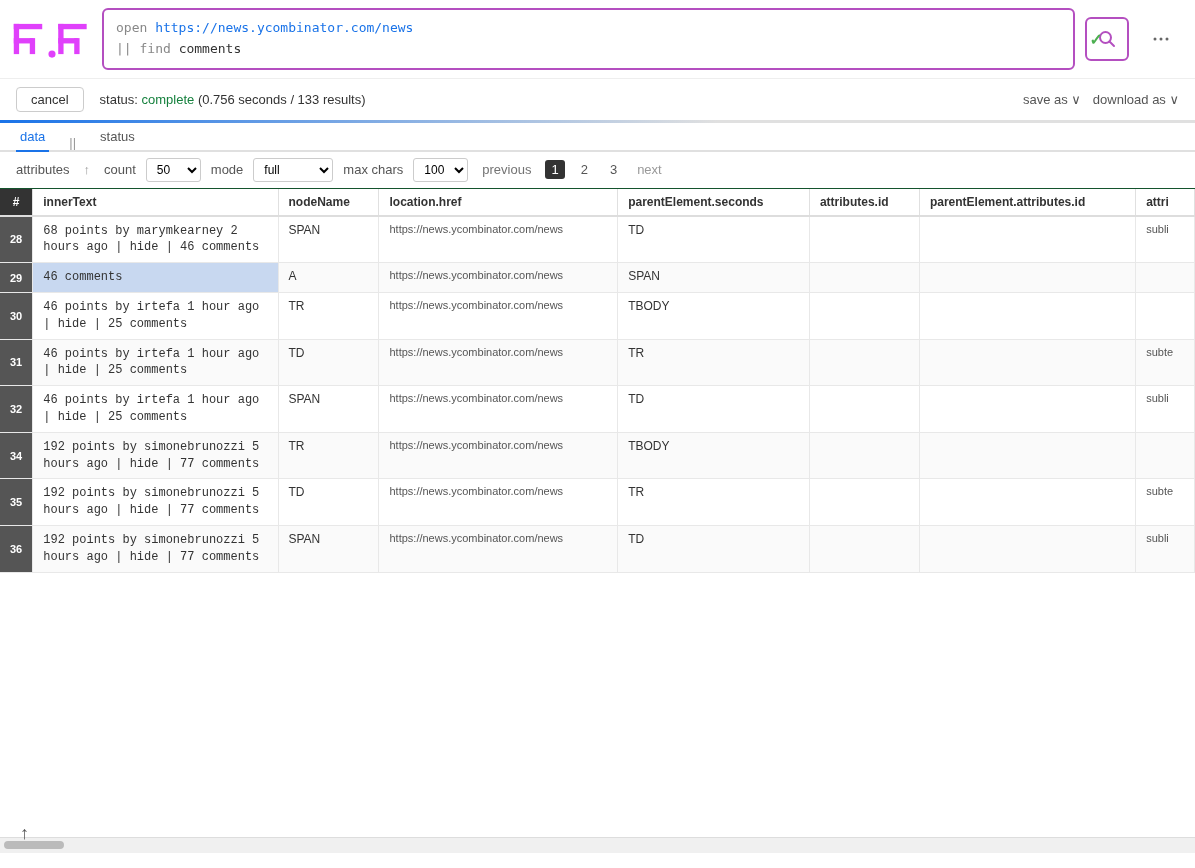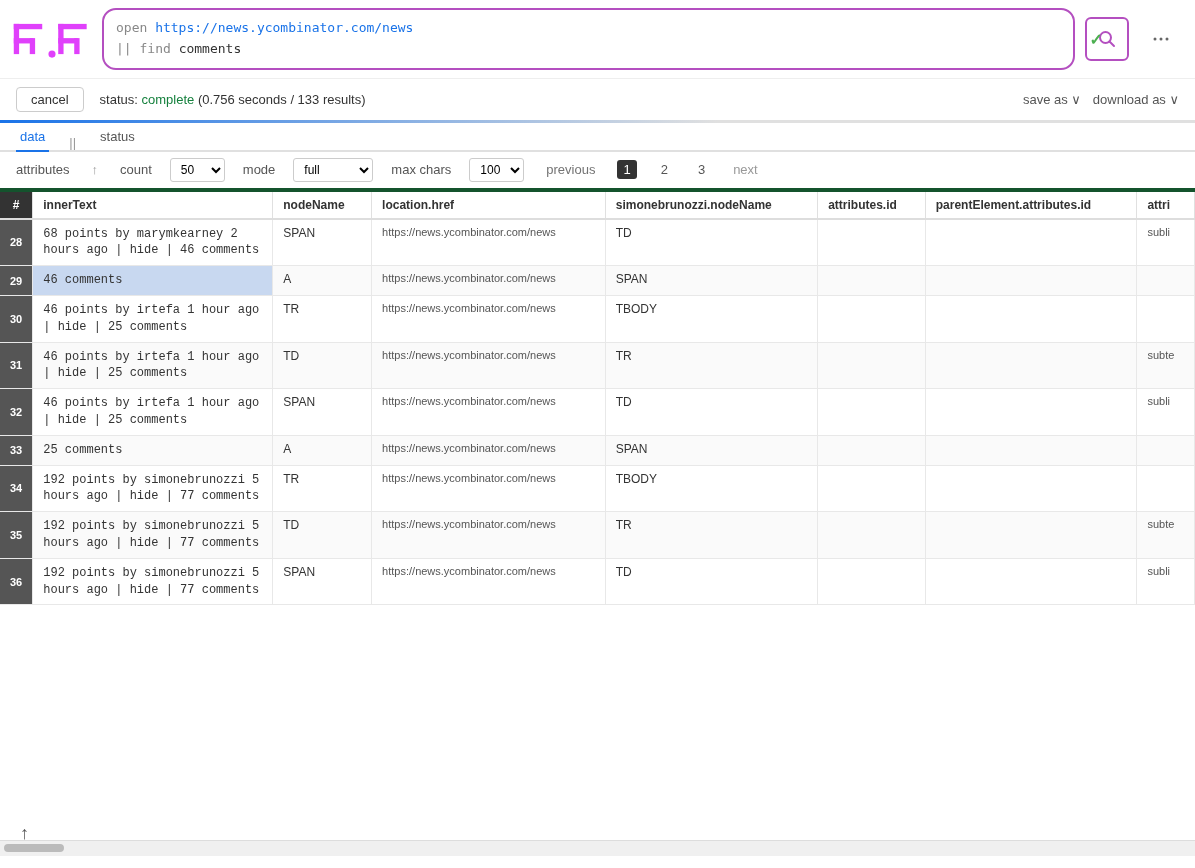--- a/index.html
+++ b/index.html
@@ -3,21 +3,21 @@
   <meta charset="utf-8">
   <style>
     * { box-sizing: border-box; margin: 0; padding: 0; }
     body { font-family: -apple-system, BlinkMacSystemFont, 'Segoe UI', sans-serif; font-size: 13px; background: #fff; color: #333; overflow: hidden; }
     
     
     .top-bar { display: flex; align-items: center; padding: 8px 12px; gap: 10px; border-bottom: 1px solid #eee; }
     .logo { width: 80px; height: 40px; flex-shrink: 0; }
     .logo svg { width: 80px; height: 40px; }
     
-    .query-box { flex: 1; border: 2px solid #b44fc0; border-radius: 14px; padding: 8px 12px; font-size: 13px; font-family: monospace; background: #fff; outline: none; color: #333; }
+    .query-box { flex: 1; border: 2px solid #b44fc0; border-radius: 6px; padding: 8px 12px; font-size: 13px; font-family: monospace; background: #fff; outline: none; color: #333; }
     .query-box-wrap { flex: 1; position: relative; }
     .query-check { position: absolute; right: -28px; top: 50%; transform: translateY(-50%); color: #4caf50; font-size: 16px; font-weight: bold; }
     
     .search-btn { width: 44px; height: 44px; border: 2px solid #b44fc0; border-radius: 6px; background: #fff; cursor: pointer; display: flex; align-items: center; justify-content: center; color: #b44fc0; font-size: 18px; flex-shrink: 0; }
     .menu-btn { width: 44px; height: 44px; border: none; background: #fff; cursor: pointer; display: flex; align-items: center; justify-content: center; color: #666; font-size: 18px; flex-shrink: 0; }
     
     
     .status-bar { display: flex; align-items: center; padding: 8px 16px; gap: 16px; }
     .cancel-btn { border: 1px solid #ccc; border-radius: 4px; padding: 4px 14px; background: #fff; cursor: pointer; color: #333; font-size: 13px; }
     .status-text { font-size: 13px; color: #333; }
@@ -25,21 +25,21 @@
     .save-download { margin-left: auto; display: flex; gap: 12px; font-size: 13px; color: #555; }
     .save-download span { cursor: pointer; }
     
     
     .tab-bar { padding: 0 16px; border-bottom: 2px solid #e0e0e0; display: flex; align-items: flex-end; gap: 16px; }
     .tab { padding: 6px 4px; font-size: 13px; color: #555; cursor: pointer; border-bottom: 2px solid transparent; margin-bottom: -2px; }
     .tab.active { color: #1a73e8; border-bottom-color: #1a73e8; }
     .tab-sep { color: #999; padding: 0 4px; }
     
     
-    .controls-bar { display: flex; align-items: center; padding: 6px 16px; gap: 18px; border-bottom: 4px solid #14532d; flex-wrap: wrap; }
+    .controls-bar { display: flex; align-items: center; padding: 6px 16px; gap: 10px; border-bottom: 1px solid #14532d; flex-wrap: wrap; }
     .ctrl-label { font-size: 13px; color: #555; }
     .ctrl-select { border: 1px solid #ccc; border-radius: 3px; padding: 3px 6px; font-size: 12px; background: #fff; cursor: pointer; }
     .ctrl-btn { background: none; border: none; font-size: 13px; color: #999; cursor: pointer; padding: 2px 4px; }
     .page-btn { background: none; border: none; font-size: 13px; color: #555; cursor: pointer; padding: 2px 6px; }
     .page-btn.current { background: #333; color: #fff; border-radius: 3px; padding: 2px 6px; }
     
     
     .table-wrap { overflow-x: auto; overflow-y: auto; height: calc(100vh - 220px); }
     table { border-collapse: collapse; width: 100%; min-width: 900px; }
     thead th { background: #fff; border-bottom: 2px solid #ddd; border-right: 1px solid #e0e0e0; padding: 6px 10px; text-align: left; font-size: 12px; font-weight: 600; color: #333; white-space: nowrap; position: sticky; top: 0; z-index: 10; }
@@ -164,21 +164,21 @@
 </div>
 
 <div class="table-wrap">
   <table>
     <thead>
       <tr>
         <th class="row-num">#</th>
         <th>innerText</th>
         <th>nodeName</th>
         <th>location.href</th>
-        <th>simonebrunozzi.nodeName</th>
+        <th>parentElement.seconds</th>
         <th>attributes.id</th>
         <th>parentElement.attributes.id</th>
         <th>attri</th>
       </tr>
     </thead>
     <tbody id="table-body">
     <tr>
           <td class="row-num">28</td>
           <td class="inner-text">68 points by marymkearney 2 hours ago | hide | 46 comments</td>
           <td class="node-name">SPAN</td>
@@ -222,30 +222,20 @@
           <td class="row-num">32</td>
           <td class="inner-text">46 points by irtefa 1 hour ago | hide | 25 comments</td>
           <td class="node-name">SPAN</td>
           <td class="url">https://news.ycombinator.com/news</td>
           <td class="parent-node">TD</td>
           <td class="attr-id"></td>
           <td class="parent-attr"></td>
           <td class="attri-last">subli</td>
         </tr>
         <tr>
-          <td class="row-num">33</td>
-          <td class="inner-text">25 comments</td>
-          <td class="node-name">A</td>
-          <td class="url">https://news.ycombinator.com/news</td>
-          <td class="parent-node">SPAN</td>
-          <td class="attr-id"></td>
-          <td class="parent-attr"></td>
-          <td class="attri-last"></td>
-        </tr>
-        <tr>
           <td class="row-num">34</td>
           <td class="inner-text">192 points by simonebrunozzi 5 hours ago | hide | 77 comments</td>
           <td class="node-name">TR</td>
           <td class="url">https://news.ycombinator.com/news</td>
           <td class="parent-node">TBODY</td>
           <td class="attr-id"></td>
           <td class="parent-attr"></td>
           <td class="attri-last"></td>
         </tr>
         <tr>

